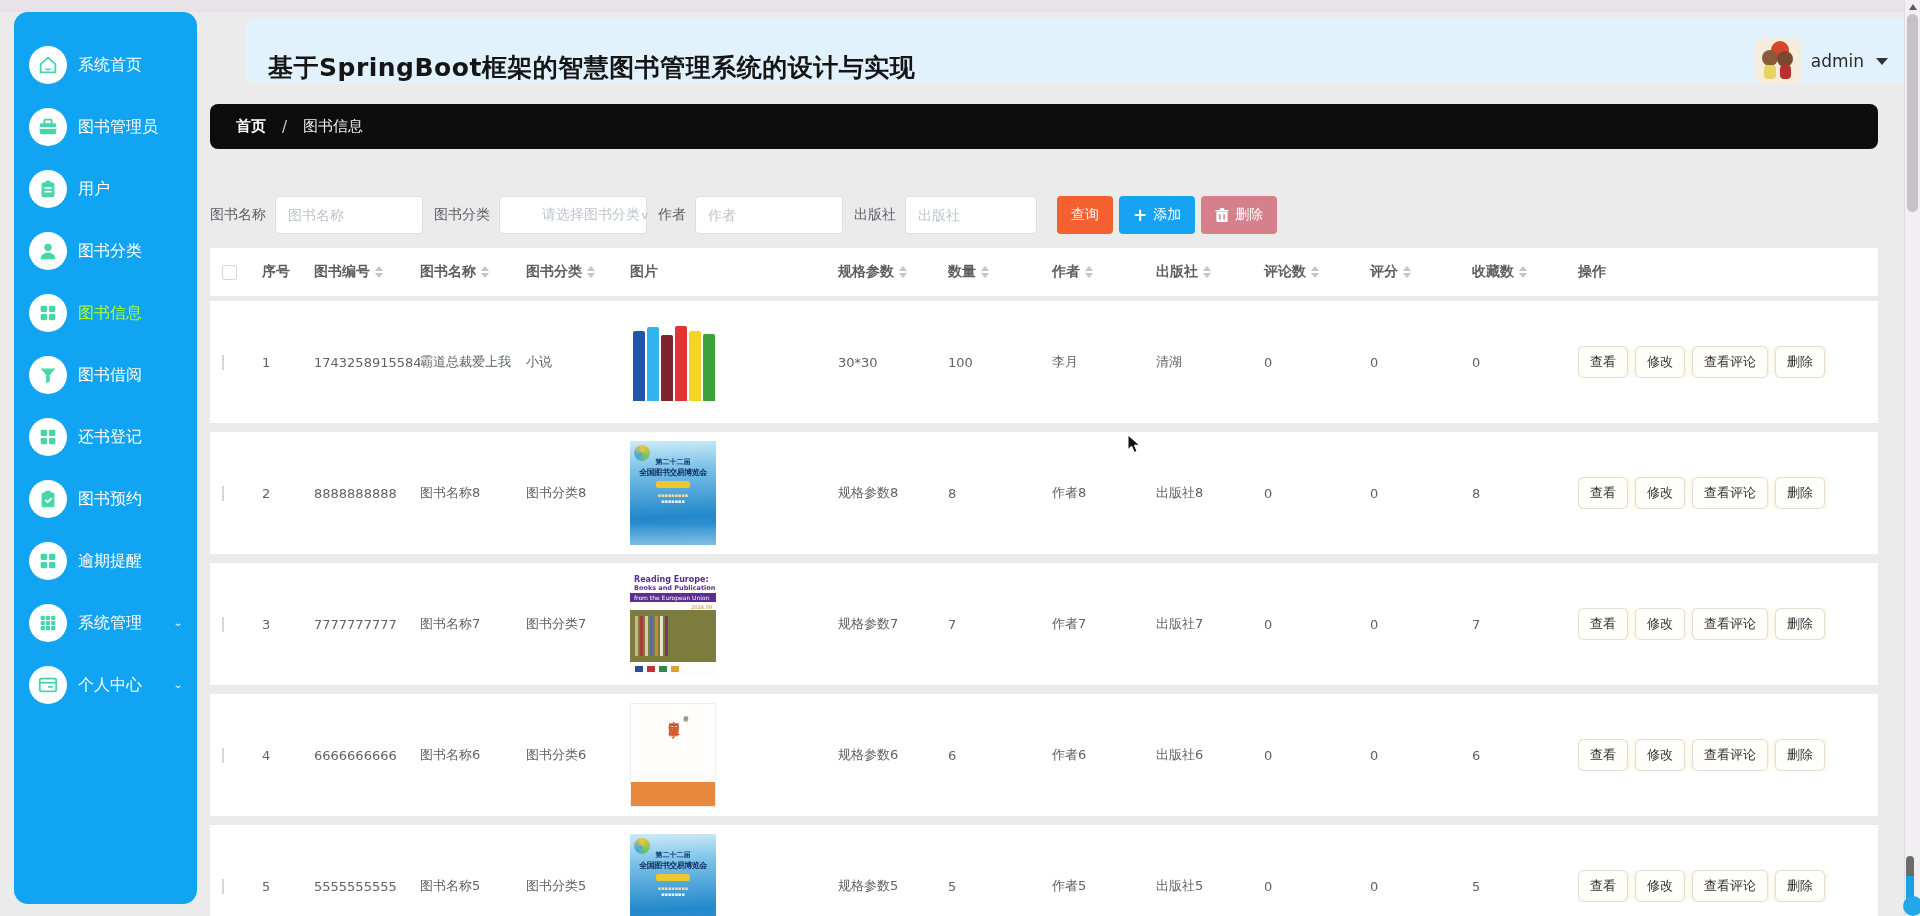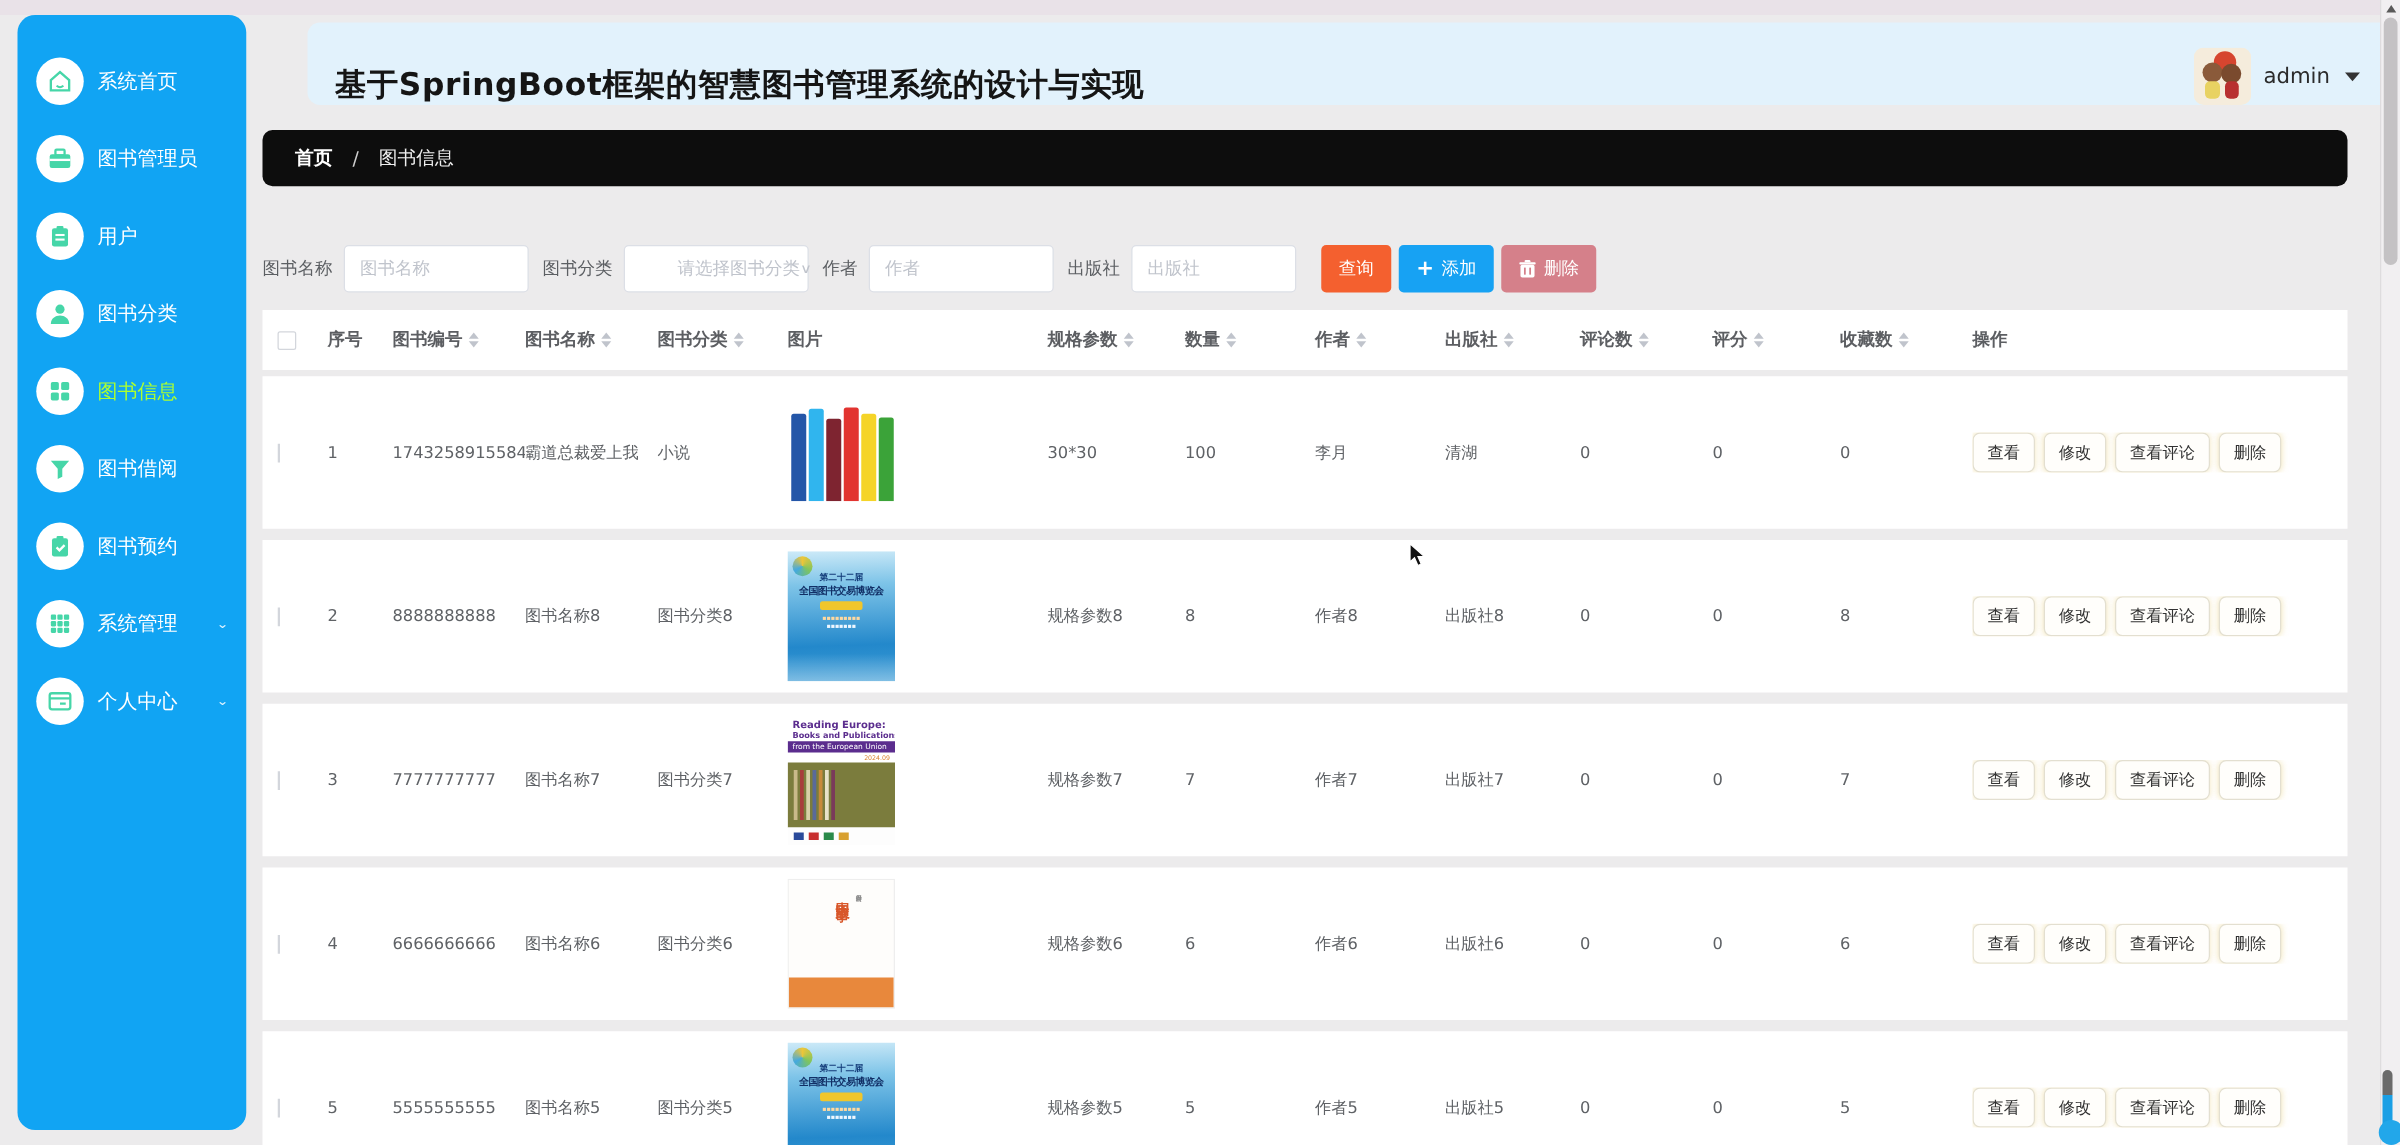--- a/index.html
+++ b/index.html
@@ -182,26 +182,48 @@
     <span class="icon-circle">
       <svg viewBox="0 0 24 24" fill="#46d6a8">
           <path d="M4 5 H20 L14 12 V19 L10 21 V12 Z"></path>
         </svg>
     </span>
     <span class="side-label">图书借阅</span>
   </div>
   <div class="side-item">
     <span class="icon-circle">
       <svg viewBox="0 0 24 24" fill="#46d6a8">
+          <rect x="4" y="4" width="7" height="7" rx="1.5"></rect>
+          <rect x="13" y="4" width="7" height="7" rx="1.5"></rect>
+          <rect x="4" y="13" width="7" height="7" rx="1.5"></rect>
+          <rect x="13" y="13" width="7" height="7" rx="1.5"></rect>
+        </svg>
+    </span>
+    <span class="side-label">还书登记</span>
+  </div>
+  <div class="side-item">
+    <span class="icon-circle">
+      <svg viewBox="0 0 24 24" fill="#46d6a8">
           <rect x="5" y="5" width="14" height="16" rx="2"></rect>
           <rect x="9" y="3" width="6" height="4" rx="1"></rect>
           <path d="M9 13 l2.5 2.5 L16 11" stroke="#fff" stroke-width="2" fill="none"></path>
         </svg>
     </span>
     <span class="side-label">图书预约</span>
+  </div>
+  <div class="side-item">
+    <span class="icon-circle">
+      <svg viewBox="0 0 24 24" fill="#46d6a8">
+          <rect x="4" y="4" width="7" height="7" rx="1.5"></rect>
+          <rect x="13" y="4" width="7" height="7" rx="1.5"></rect>
+          <rect x="4" y="13" width="7" height="7" rx="1.5"></rect>
+          <rect x="13" y="13" width="7" height="7" rx="1.5"></rect>
+        </svg>
+    </span>
+    <span class="side-label">逾期提醒</span>
   </div>
   <div class="side-item">
     <span class="icon-circle">
       <svg viewBox="0 0 24 24" fill="#46d6a8">
           <rect x="4" y="4" width="4.6" height="4.6" rx="1"></rect>
           <rect x="9.7" y="4" width="4.6" height="4.6" rx="1"></rect>
           <rect x="15.4" y="4" width="4.6" height="4.6" rx="1"></rect>
           <rect x="4" y="9.7" width="4.6" height="4.6" rx="1"></rect>
           <rect x="9.7" y="9.7" width="4.6" height="4.6" rx="1"></rect>
           <rect x="15.4" y="9.7" width="4.6" height="4.6" rx="1"></rect>

